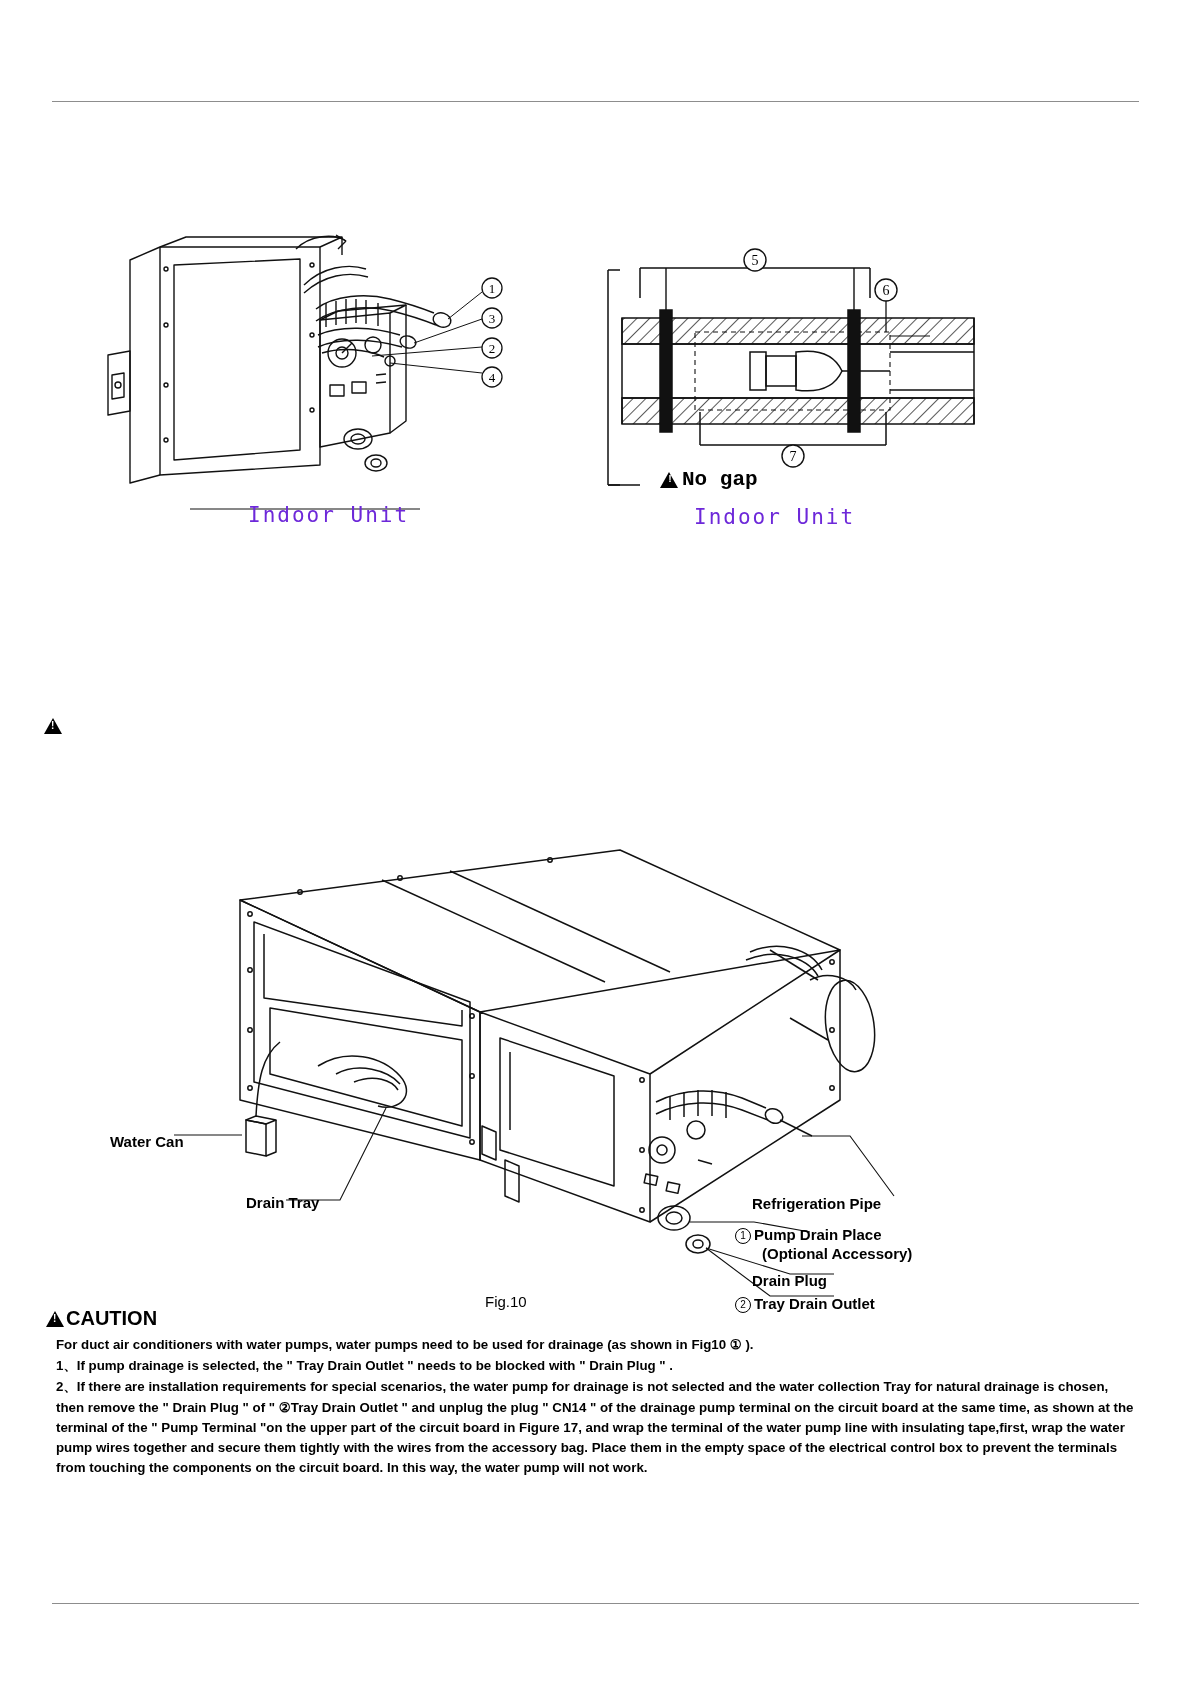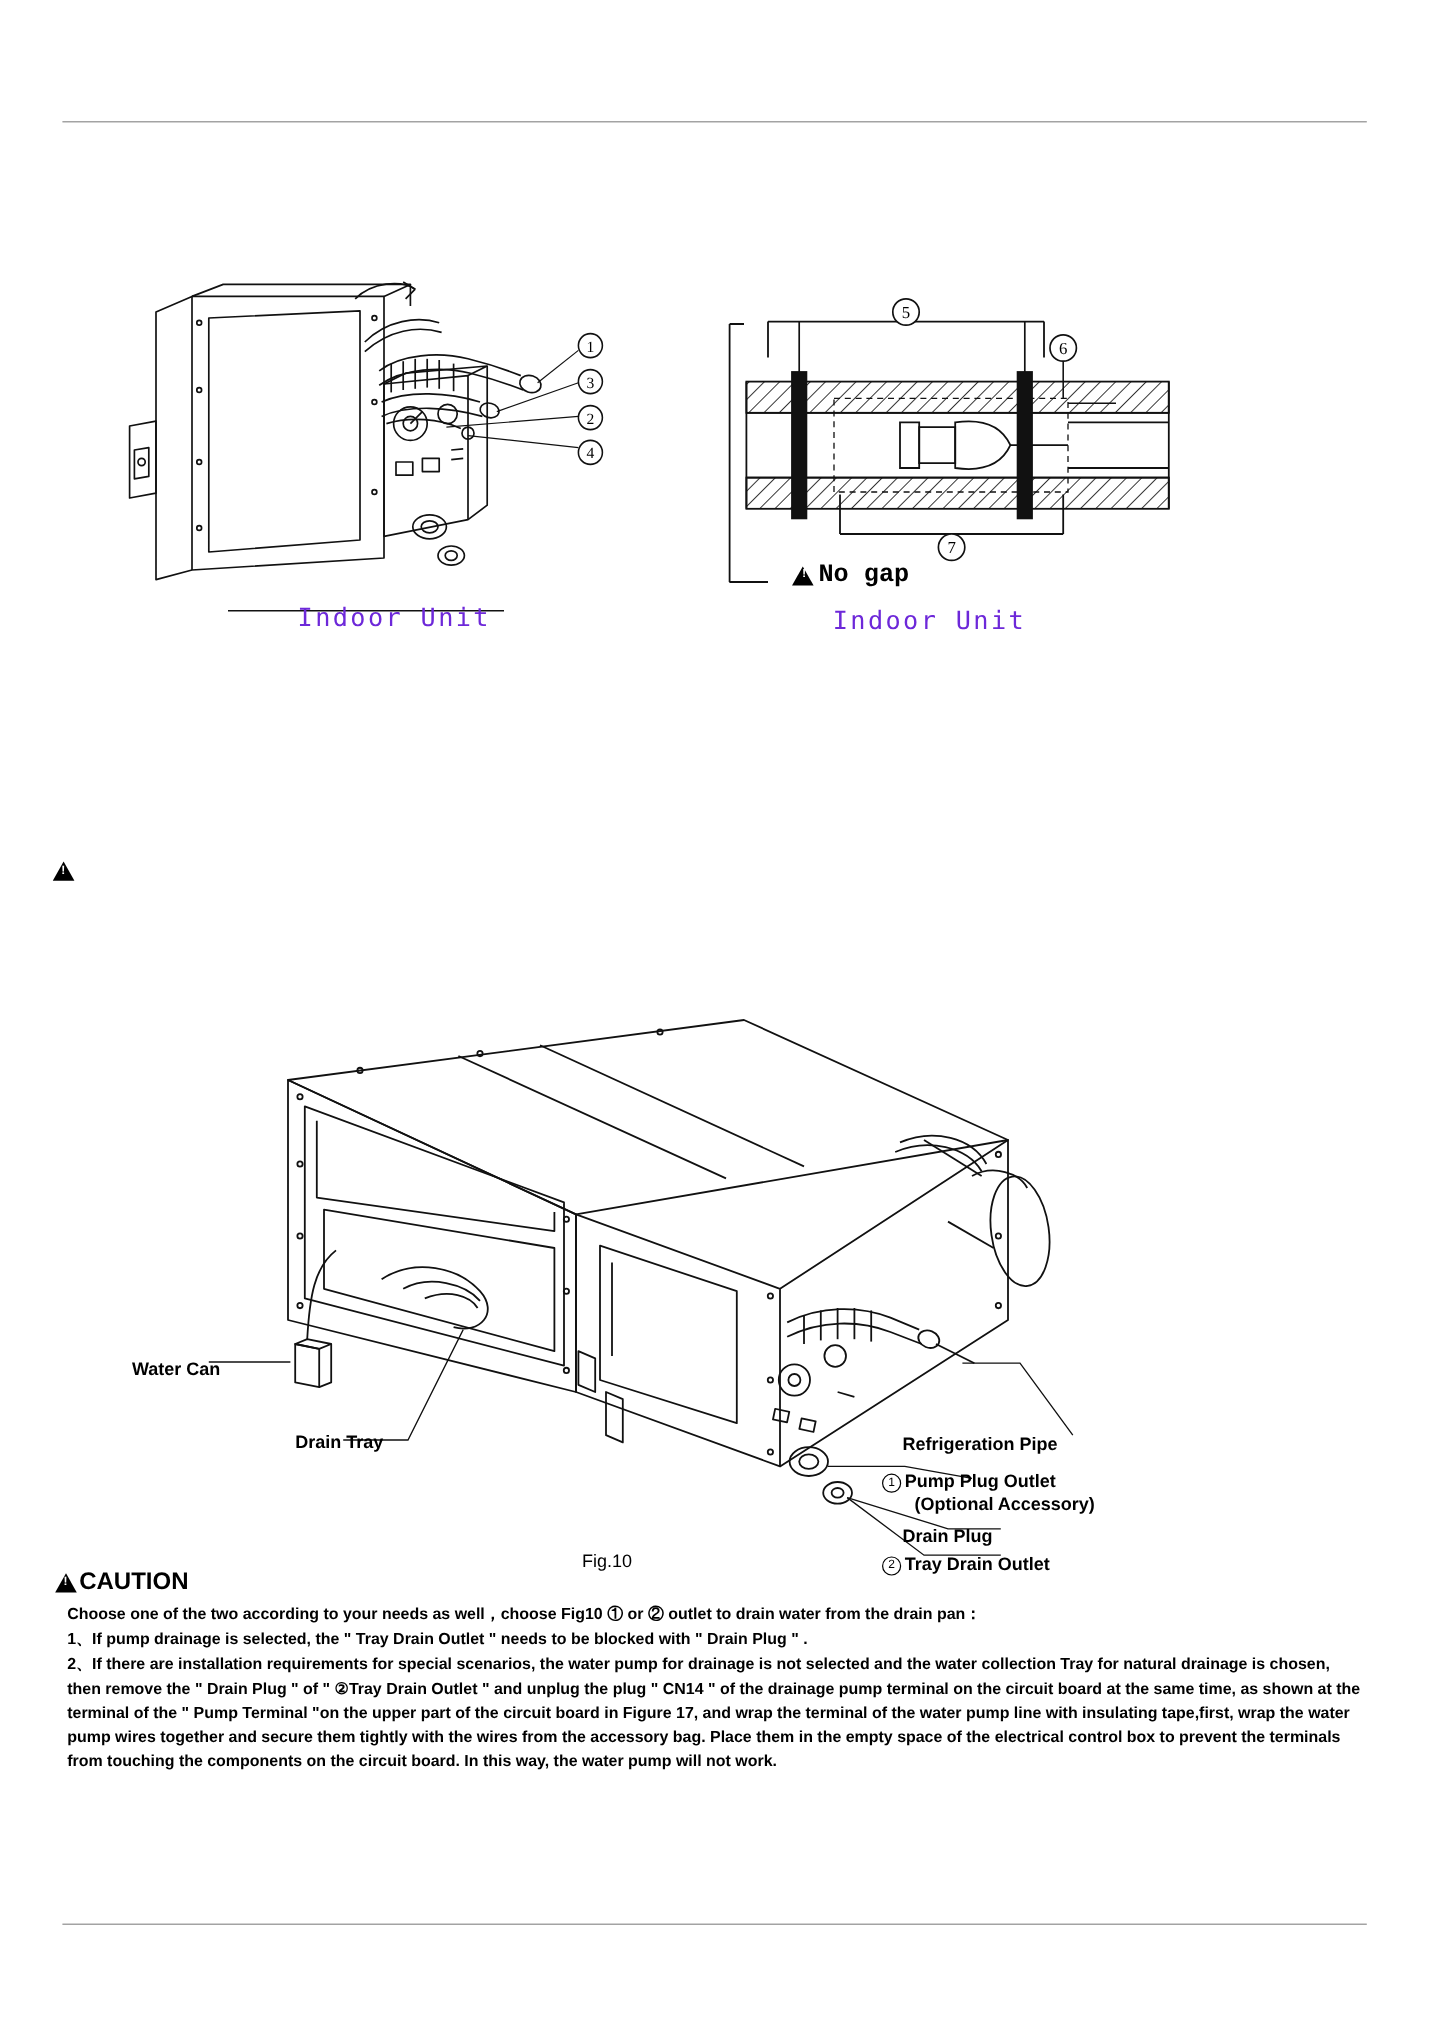--- a/index.html
+++ b/index.html
@@ -410,33 +410,33 @@
         <path d="M556 418 L640 444 L684 444"></path>
         <path d="M556 418 L620 466 L684 466"></path>
       </g>
     </svg>
   </div>
 
   <div class="lbl water-can">Water Can</div>
   <div class="lbl drain-tray">Drain Tray</div>
   <div class="lbl refrig">Refrigeration Pipe</div>
   <div class="lbl pump-outlet">
-    <span class="circnum">1</span><span>Pump Plug Outlet</span><br>
+    <span class="circnum">1</span><span>Pump Drain Place</span><br>
     <span style="margin-left:27px">(Optional Accessory)</span>
   </div>
   <div class="lbl drain-plug">Drain Plug</div>
   <div class="lbl tray-outlet">
     <span class="circnum">2</span><span>Tray Drain Outlet</span>
   </div>
   <div class="lbl figno">Fig.10</div>
 
   <div class="caution-head">
     <span class="warn-tri"></span>
     <span>CAUTION</span>
   </div>
 
   <div class="caution-body">
-    <p>Choose one of the two according to your needs as well，choose Fig10 ① or ② outlet to drain water from the drain pan：</p>
+    <p>For duct air conditioners with water pumps, water pumps need to be used for drainage (as shown in Fig10 ① ).</p>
     <p>1、If pump drainage is selected, the " Tray Drain Outlet " needs to be blocked with " Drain  Plug " .</p>
     <p>2、If there are installation requirements for special scenarios, the water pump for drainage is not selected and the water collection Tray for natural drainage is chosen, then remove the " Drain Plug "  of " ②Tray Drain Outlet "  and unplug the plug " CN14 " of the drainage pump terminal on the circuit board at the same time, as shown at the terminal of the " Pump Terminal "on the upper part of the circuit board in Figure 17, and wrap the terminal of the water pump line with insulating tape,first, wrap the water pump wires together and secure them tightly with the wires from the accessory bag.  Place them in the empty space of the electrical control box to prevent the terminals from touching the components on the circuit board. In this way, the water pump will not work.</p>
   </div>
 
 </div>
 
 </body></html>

